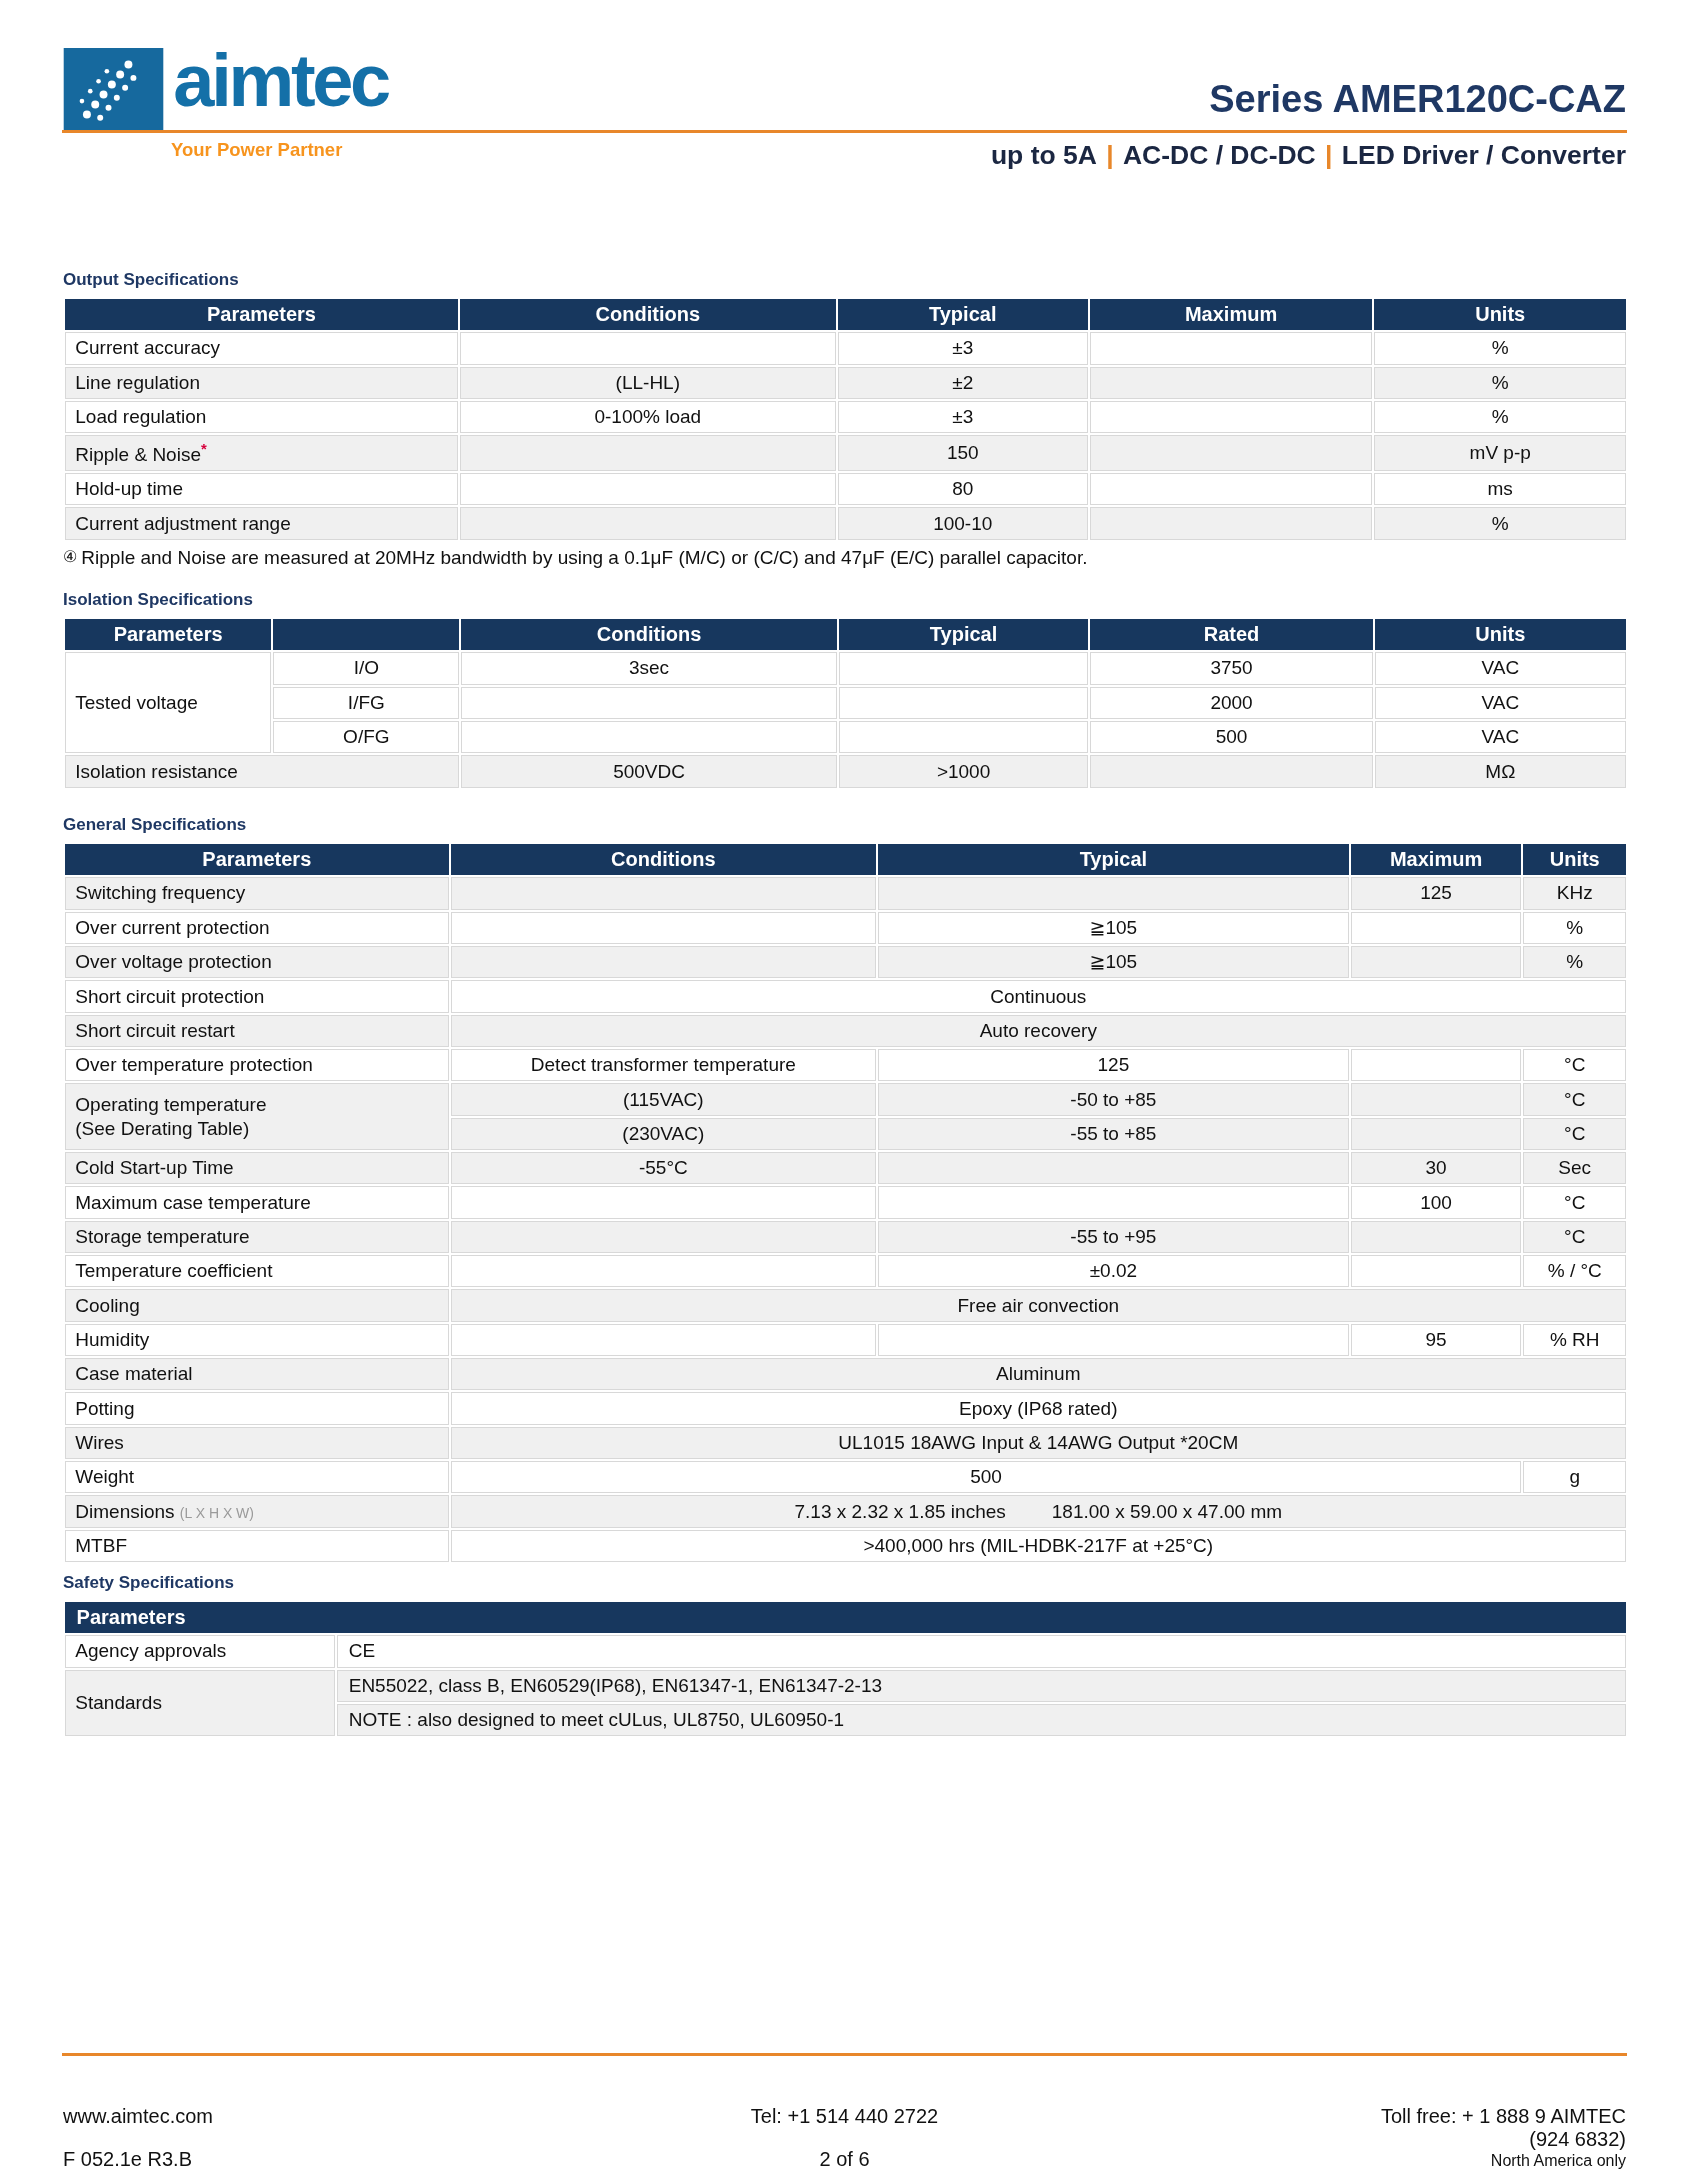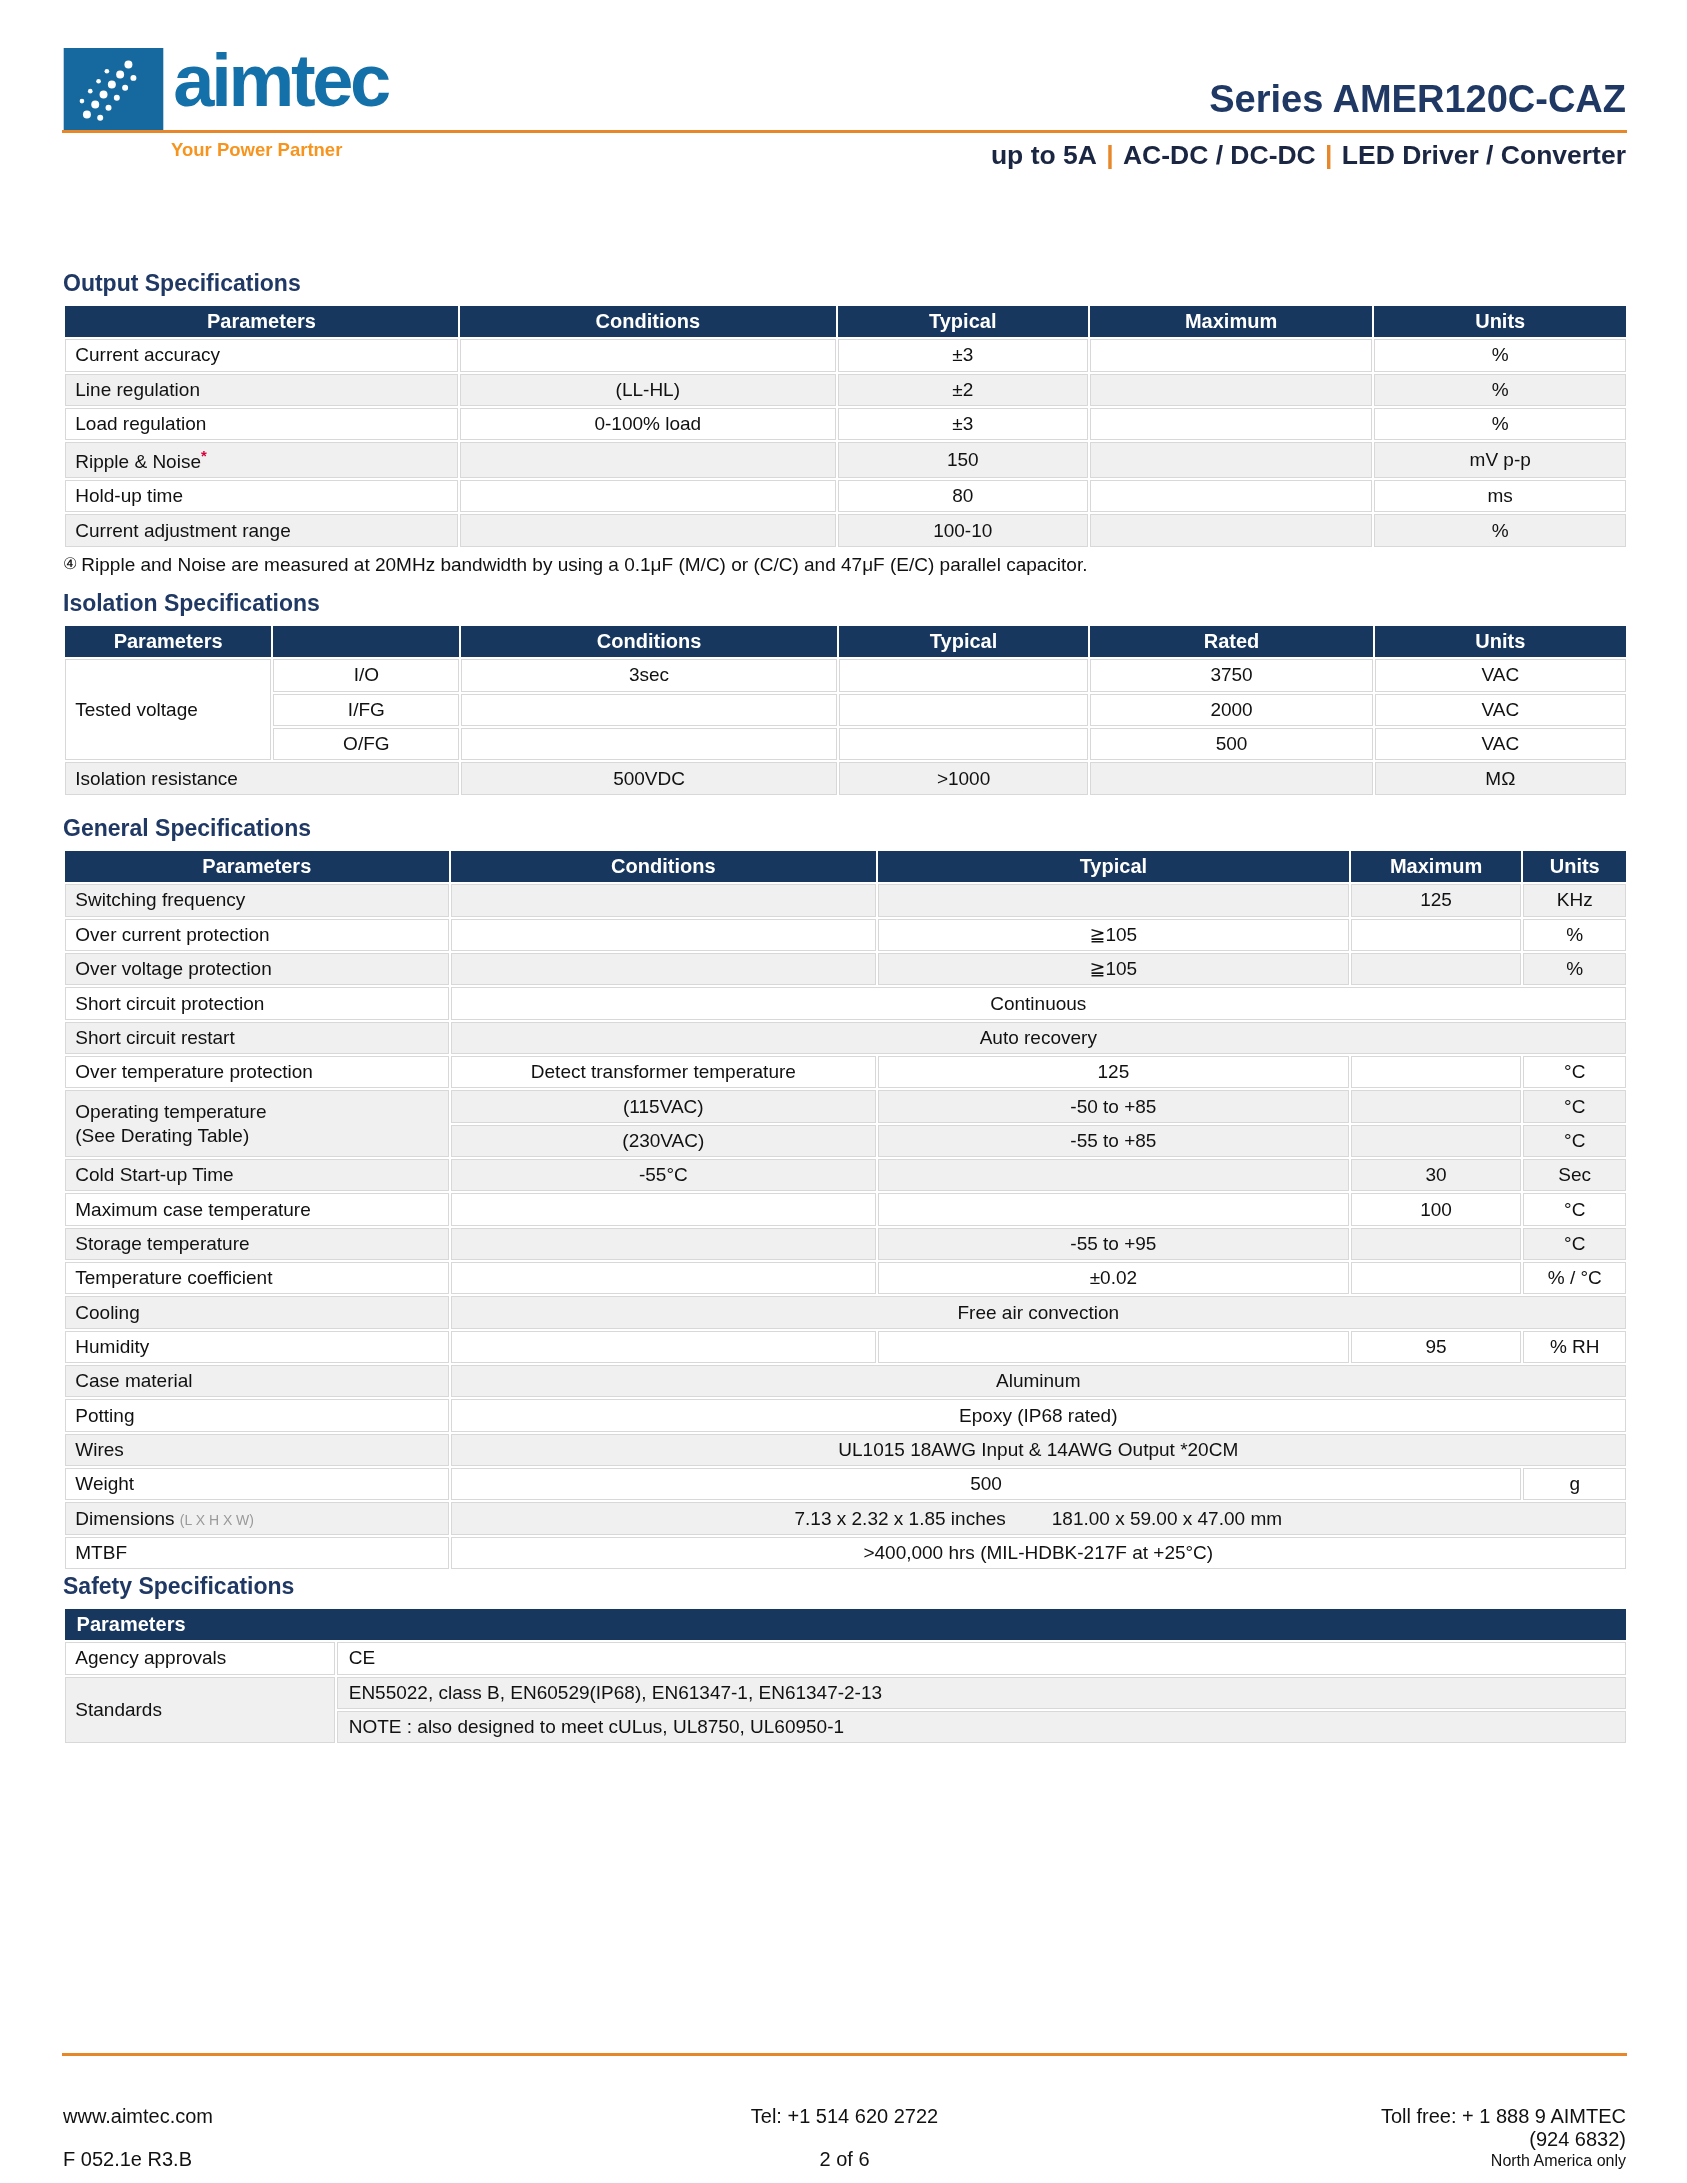--- a/index.html
+++ b/index.html
@@ -18,21 +18,21 @@
   .logo-mark{width:101px;height:83px;display:block;}
   .logo-text{font-size:74px;font-weight:bold;color:var(--logo-blue);letter-spacing:-3.3px;line-height:1;margin-left:9.3px;margin-top:-4px;}
   .series-title{position:absolute;right:61px;top:78px;font-size:38px;font-weight:bold;color:var(--title-blue);letter-spacing:0;}
   .orange-rule{position:absolute;left:62px;right:60px;top:130px;height:3.3px;background:var(--orange);}
   .tagline{position:absolute;left:171px;top:139px;font-size:18.5px;font-weight:bold;color:var(--tagline-orange);}
   .subtitle{position:absolute;right:61px;top:140px;font-size:26.5px;font-weight:bold;color:var(--subtitle-blue);}
   .subtitle .pipe{color:var(--orange);margin:0 9.3px;}
 
   
   .spec{position:absolute;left:63px;width:1565px;}
-  .spec h2{margin:0 0 6.6px 0;font-size:23px;font-weight:bold;color:var(--heading-blue);}
+  .spec h2{margin:0 0 6.6px 0;font-size:17px;font-weight:bold;color:var(--heading-blue);}
   .spec-table{width:100%;border-collapse:separate;border-spacing:2px;table-layout:fixed;}
   .spec-table th{
     background:var(--navy);color:#fff;font-weight:bold;font-size:20px;
     padding:3.3px 5.3px;text-align:center;border:0.7px solid var(--navy);
   }
   .spec-table th.left{text-align:left;padding-left:10.6px;}
   .spec-table td{
     background:#fff;border:0.7px solid #D8D8D8;padding:3.3px 6.6px;
     text-align:center;font-size:19px;vertical-align:middle;line-height:1.25;
   }
@@ -388,21 +388,21 @@
 
 <div>
   <div class="footer-rule"></div>
   <div class="footer-grid">
     <div class="f-left">
       <div class="f-line">www.aimtec.com</div>
       <div class="f-spacer"></div>
       <div class="f-line">F 052.1e R3.B</div>
     </div>
     <div class="f-center">
-      <div class="f-line">Tel: +1 514 620 2722</div>
+      <div class="f-line">Tel: +1 514 440 2722</div>
       <div class="f-spacer"></div>
       <div class="f-line">2 of 6</div>
     </div>
     <div class="f-right">
       <div class="f-line">Toll free: + 1 888 9 AIMTEC</div>
       <div class="f-line">(924 6832)</div>
       <div class="f-small">North America only</div>
     </div>
   </div>
 </div>

